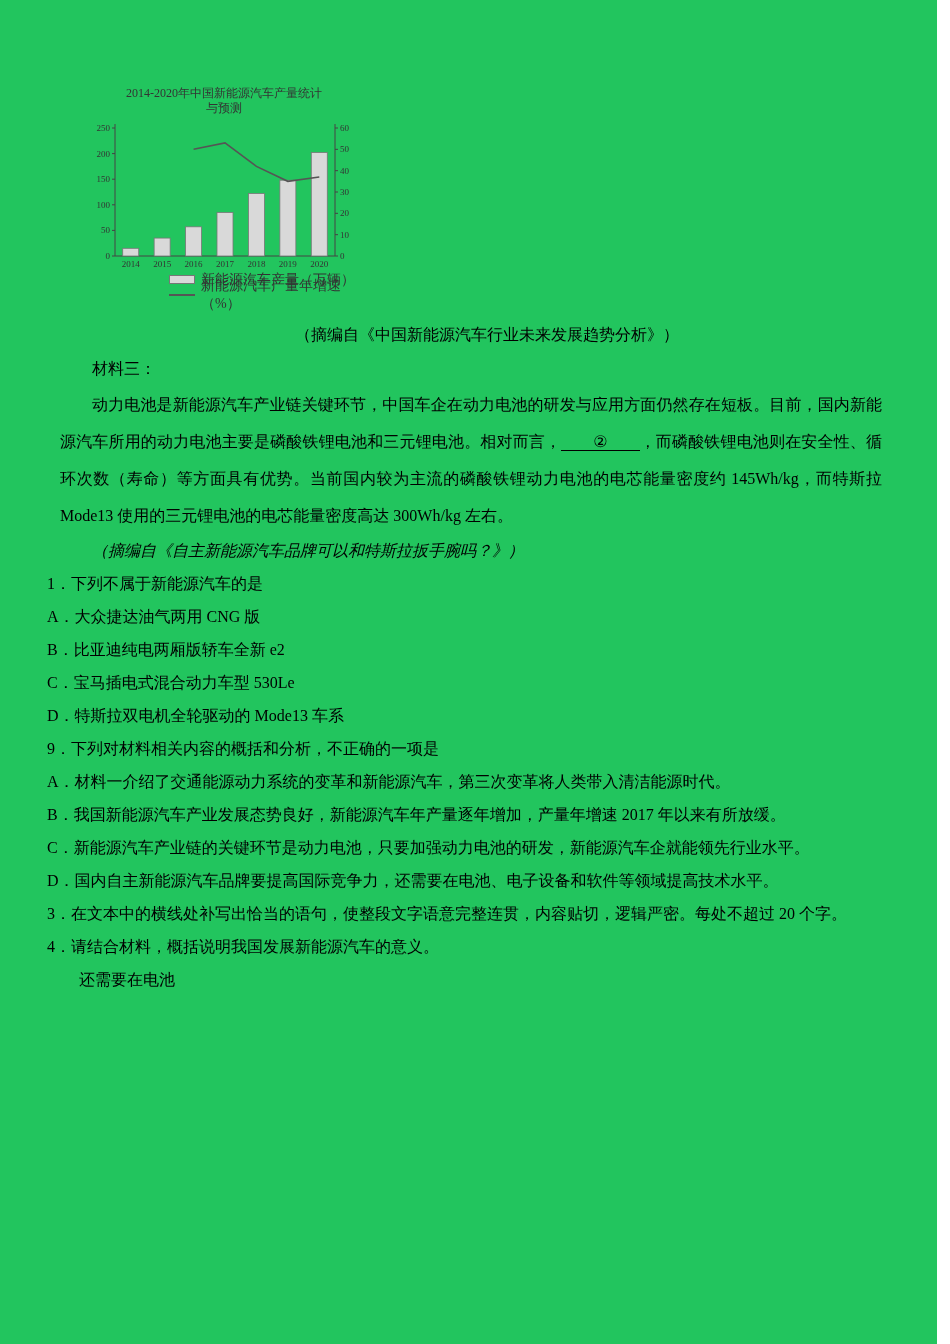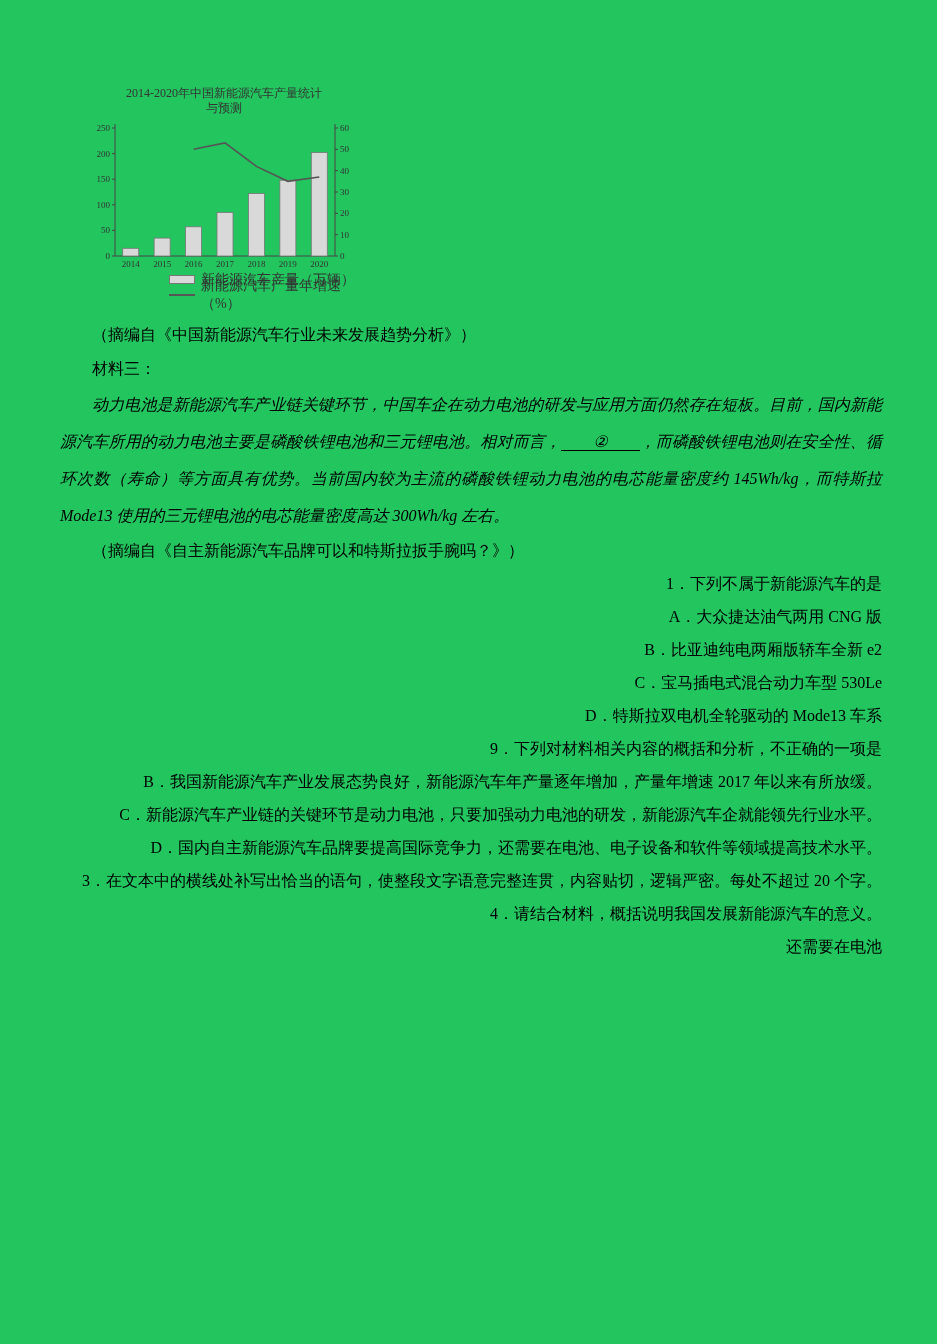--- a/index.html
+++ b/index.html
@@ -14,26 +14,26 @@
   
   .chart-wrap { margin:86px 0 0 22px; width:330px; }
   .chart-title { width:310px; text-align:center; font-size:12px; line-height:15px; color:#333; margin-bottom:4px; }
   .chart-svg { display:block; }
   .legend { width:310px; padding-left:100px; font-size:14px; color:#333; }
   .legend-row { display:flex; align-items:center; gap:6px; height:15px; }
   .swatch-bar { width:26px; height:9px; background:#d9d9d9; border:1px solid #777; flex:0 0 auto; }
   .swatch-line { width:26px; height:0; border-top:2px solid #555; flex:0 0 auto; }
 
   
-  .src  { margin:16px 0 0 13px; line-height:34px; text-indent:2em; }
-  .src2 { margin:0 0 0 13px; line-height:33px; text-indent:2em; }
+  .src  { margin:16px 0 0 13px; line-height:34px; text-indent:2em;text-align:center; }
+  .src2 { margin:0 0 0 13px; line-height:33px; text-indent:2em;font-style:italic; }
   .label { margin-left:13px; line-height:34px; text-indent:2em; }
-  .para { margin-left:13px; line-height:37px; text-align:justify; text-justify:inter-character; text-indent:2em;font-style:italic; }
+  .para { margin-left:13px; line-height:37px; text-align:justify; text-justify:inter-character; text-indent:2em; }
   .blank { border-bottom:1px solid #000; padding:0 2em; }
-  .qline { line-height:33px;text-align:right; }
+  .qline { line-height:33px; }
   .indent { text-indent:2em; }
 </style>
 </head>
 <body>
 
 <div class="doc">
   <div class="content">
 
     <figure class="chart-wrap">
       <div class="chart-title">
@@ -106,20 +106,21 @@
 
 
     <div class="src2">（摘编自《自主新能源汽车品牌可以和特斯拉扳手腕吗？》）</div>
 
     <div class="qline">1．下列不属于新能源汽车的是</div>
     <div class="qline">A．大众捷达油气两用 CNG 版</div>
     <div class="qline">B．比亚迪纯电两厢版轿车全新 e2</div>
     <div class="qline">C．宝马插电式混合动力车型 530Le</div>
     <div class="qline">D．特斯拉双电机全轮驱动的 Mode13 车系</div>
     <div class="qline">9．下列对材料相关内容的概括和分析，不正确的一项是</div>
+    <div class="qline">A．材料一介绍了交通能源动力系统的变革和新能源汽车，第三次变革将人类带入清洁能源时代。</div>
     <div class="qline">B．我国新能源汽车产业发展态势良好，新能源汽车年产量逐年增加，产量年增速 2017 年以来有所放缓。</div>
     <div class="qline">C．新能源汽车产业链的关键环节是动力电池，只要加强动力电池的研发，新能源汽车企就能领先行业水平。</div>
     <div class="qline">D．国内自主新能源汽车品牌要提高国际竞争力，还需要在电池、电子设备和软件等领域提高技术水平。</div>
     <div class="qline">3．在文本中的横线处补写出恰当的语句，使整段文字语意完整连贯，内容贴切，逻辑严密。每处不超过 20 个字。</div>
     <div class="qline">4．请结合材料，概括说明我国发展新能源汽车的意义。</div>
     <div class="qline indent">还需要在电池</div>
 
   </div>
 </div>
 

